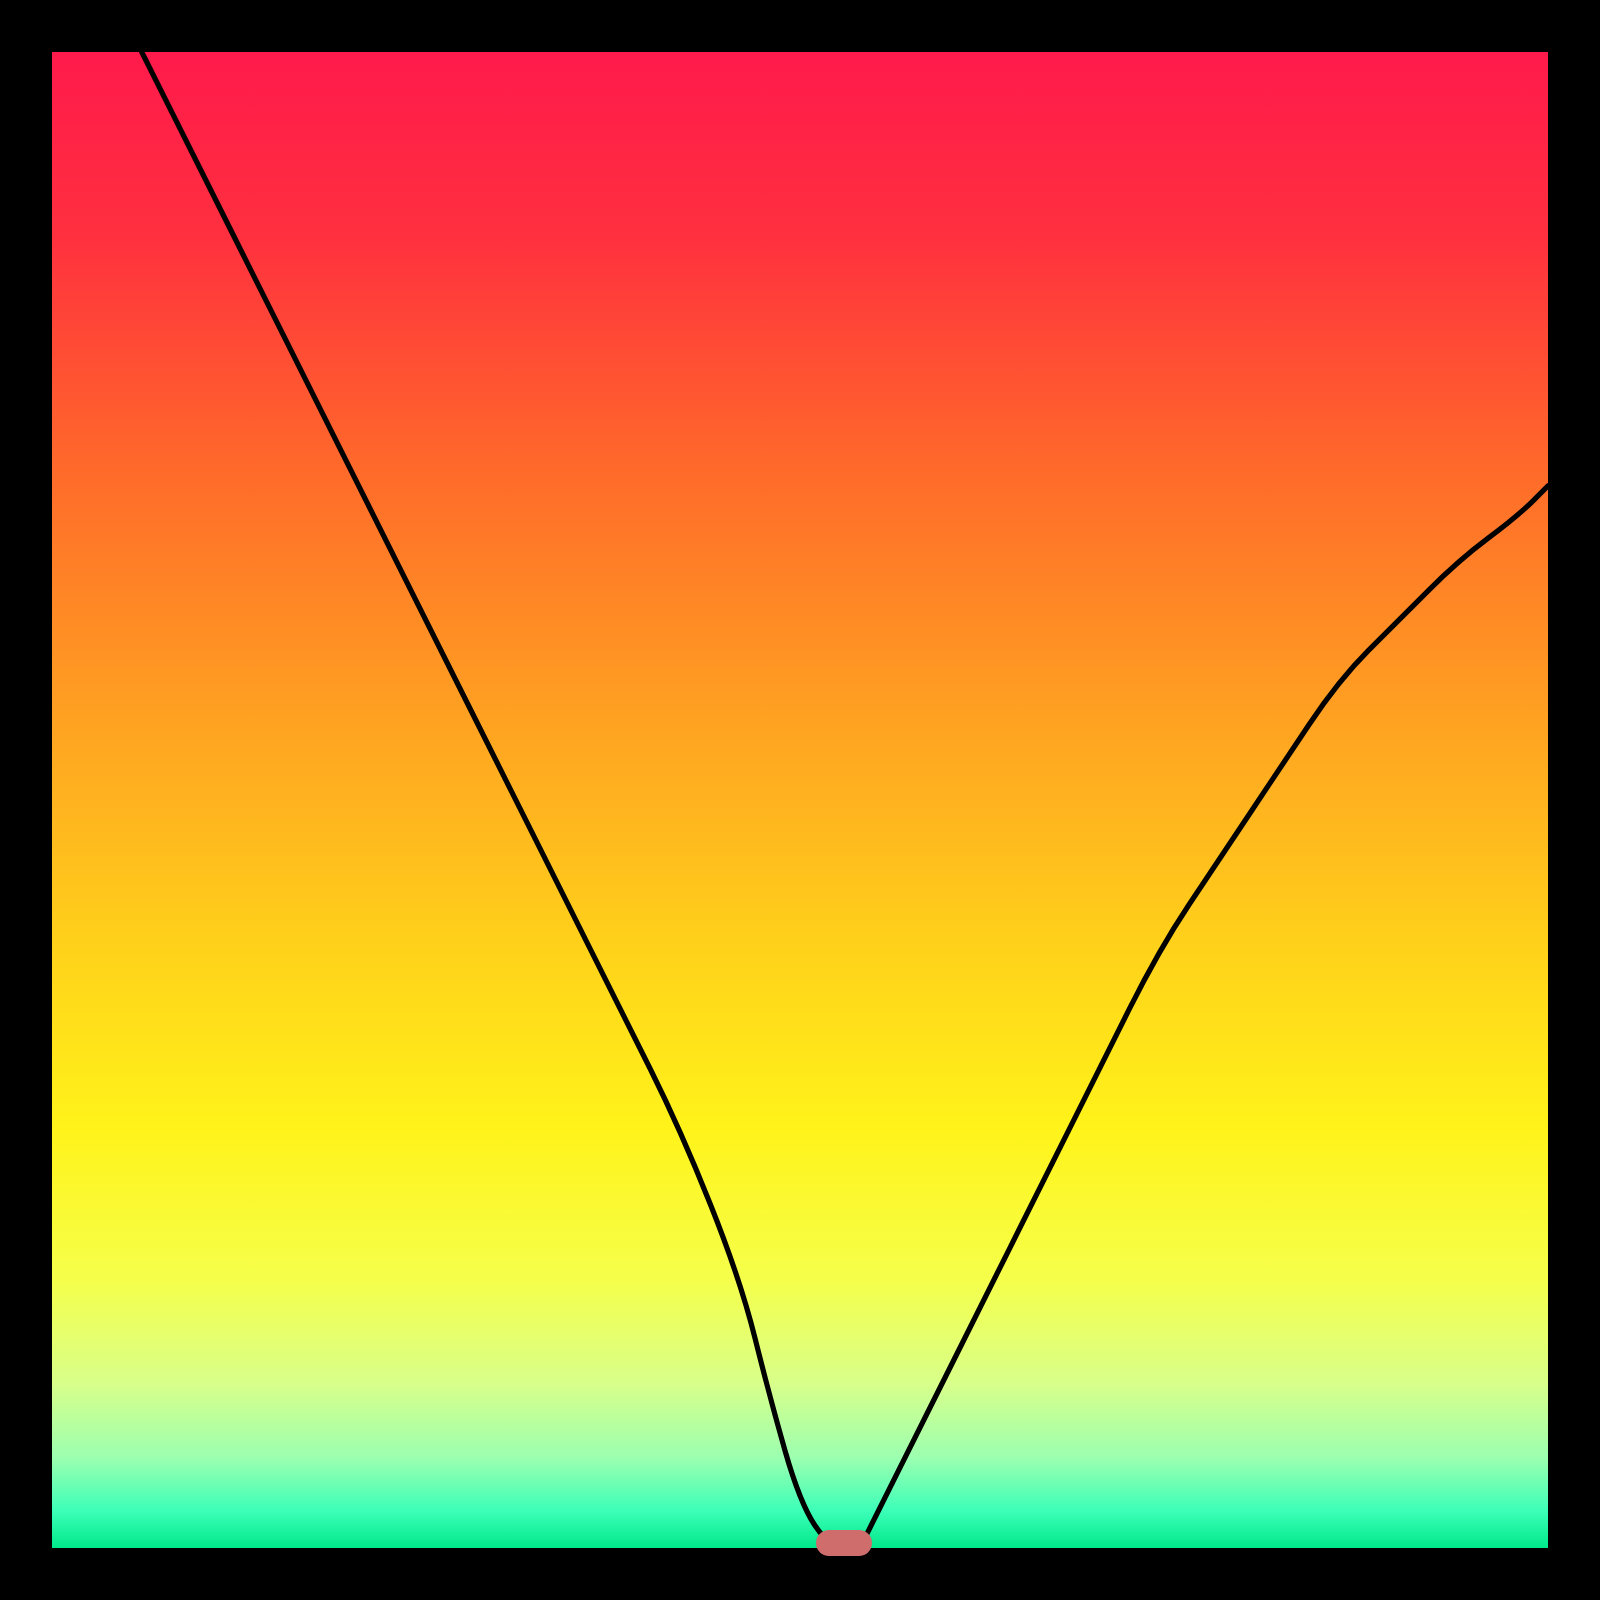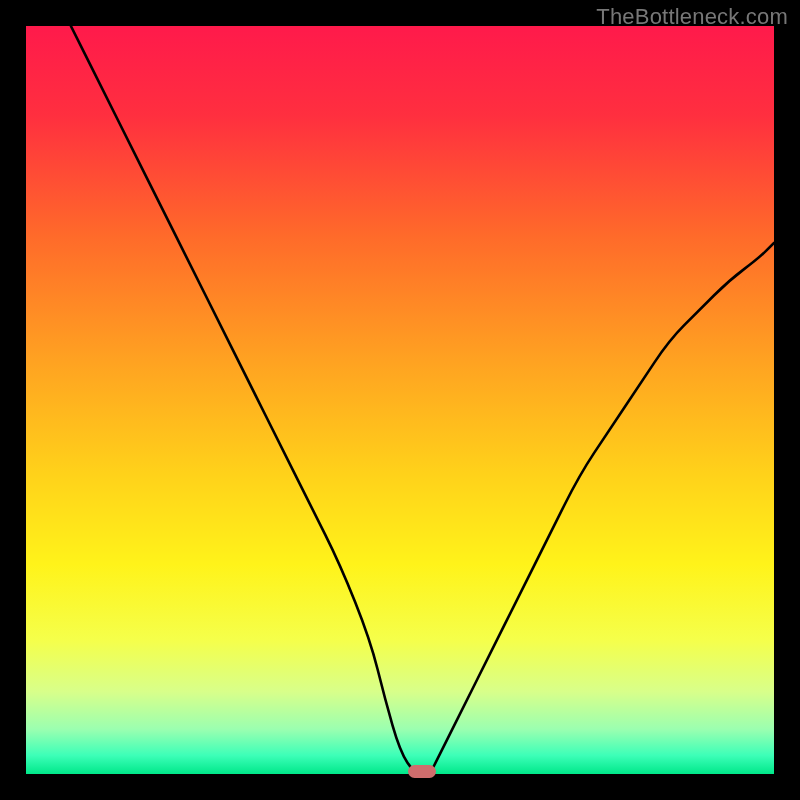--- a/index.html
+++ b/index.html
@@ -44,21 +44,20 @@
     width: 28px;
     height: 13px;
     background: #cf6d6d;
     border-radius: 8px;
   }
 </style>
 </head>
 <body>
 
 <div class="outer">
-  <div class="watermark">TheBottleneck.com</div>
 
   <div class="plot">
     <svg viewBox="0 0 748 748" preserveAspectRatio="none">
       <defs>
         <linearGradient id="bg-grad" x1="0" y1="0" x2="0" y2="1">
             <stop offset="0%" stop-color="#ff1a4b"></stop>
             <stop offset="12%" stop-color="#ff2f3f"></stop>
             <stop offset="28.000000000000004%" stop-color="#ff6a2a"></stop>
             <stop offset="45%" stop-color="#ffa321"></stop>
             <stop offset="60%" stop-color="#ffd21a"></stop>

